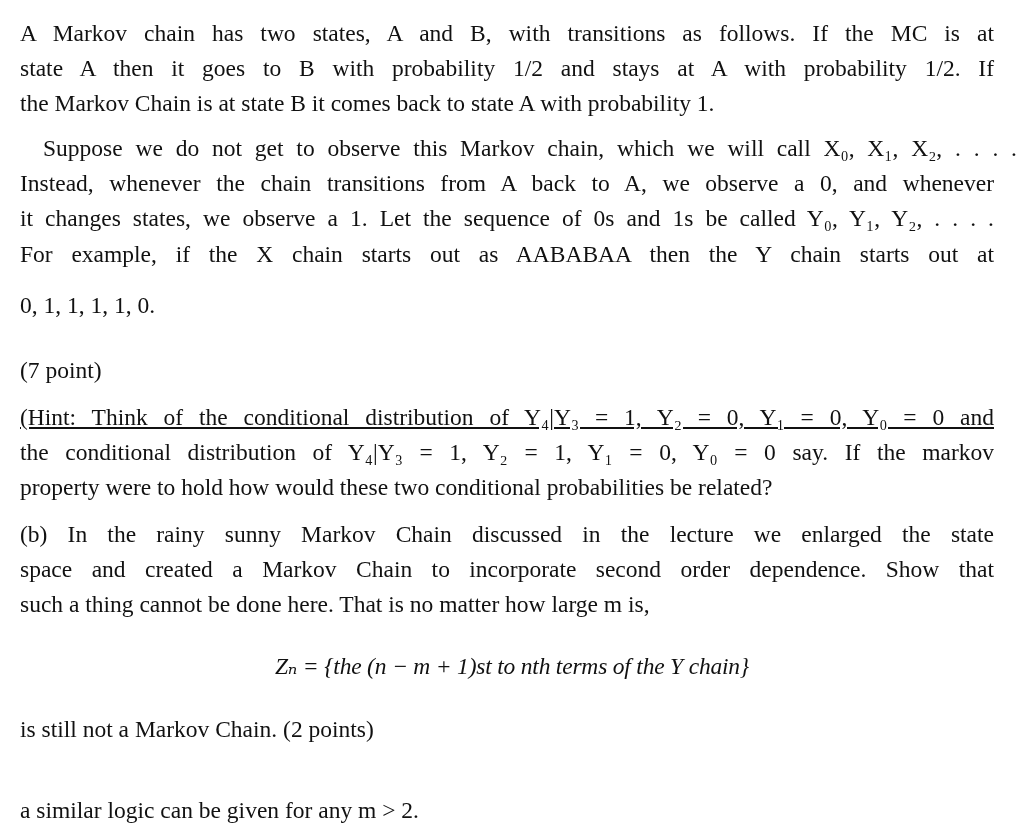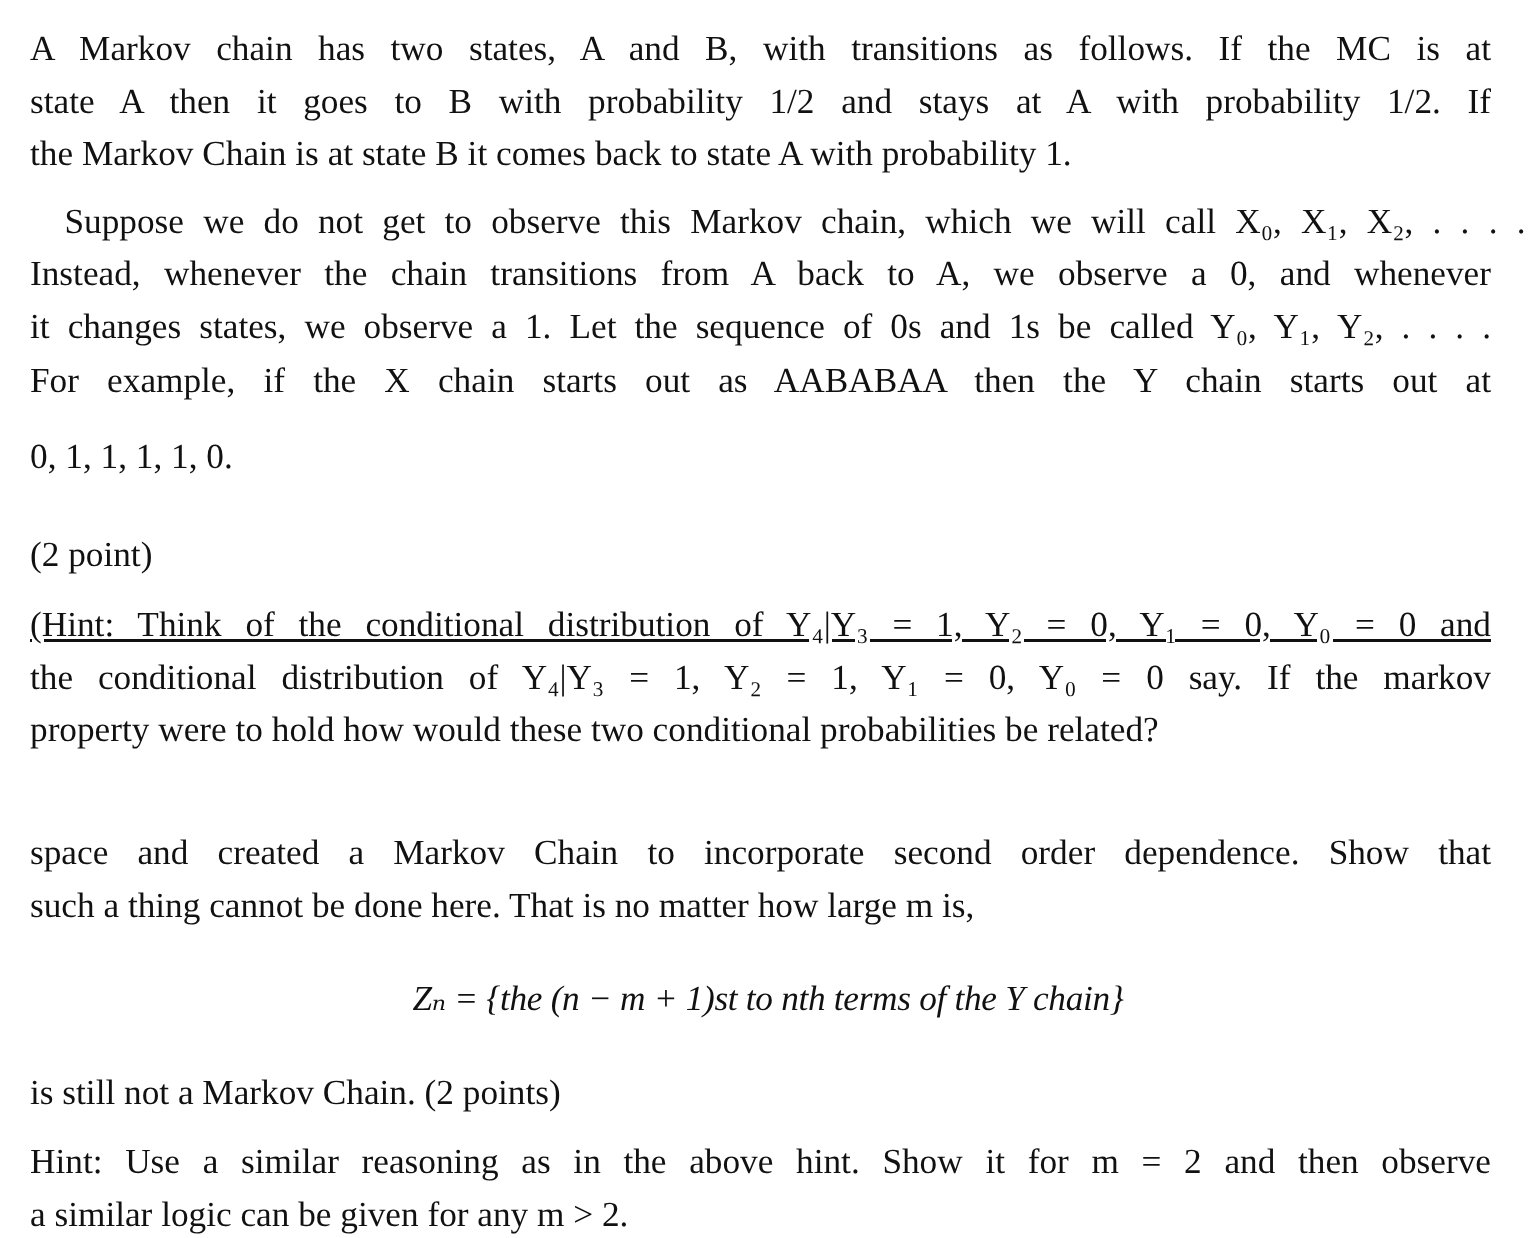--- a/index.html
+++ b/index.html
@@ -52,29 +52,29 @@
   <div class="line" style="top:4px;">A Markov chain has two states, A and B, with transitions as follows. If the MC is at</div>
   <div class="line" style="top:39px;">state A then it goes to B with probability 1/2 and stays at A with probability 1/2. If</div>
   <div class="line last" style="top:74px;">the Markov Chain is at state B it comes back to state A with probability 1.</div>
 
   <div class="line" style="top:119px;margin-left:23px;">Suppose we do not get to observe this Markov chain, which we will call X₀, X₁, X₂, . . . .</div>
   <div class="line" style="top:154px;">Instead, whenever the chain transitions from A back to A, we observe a 0, and whenever</div>
   <div class="line" style="top:189px;">it changes states, we observe a 1. Let the sequence of 0s and 1s be called Y₀, Y₁, Y₂, . . . .</div>
   <div class="line" style="top:225px;">For example, if the X chain starts out as AABABAA then the Y chain starts out at</div>
   <div class="line last" style="top:260px;margin-top:16px;">0, 1, 1, 1, 1, 0.</div>
 
-  <div class="line last" style="top:341px;">(2 point)</div>
+  <div class="line last" style="top:341px;">(7 point)</div>
 
   <div class="line" style="top:388px;text-decoration:underline;">(Hint: Think of the conditional distribution of Y₄|Y₃ = 1, Y₂ = 0, Y₁ = 0, Y₀ = 0 and</div>
   <div class="line" style="top:423px;">the conditional distribution of Y₄|Y₃ = 1, Y₂ = 1, Y₁ = 0, Y₀ = 0 say. If the markov</div>
   <div class="line last" style="top:458px;">property were to hold how would these two conditional probabilities be related?</div>
 
+  <div class="line" style="top:505px;">(b) In the rainy sunny Markov Chain discussed in the lecture we enlarged the state</div>
   <div class="line last" style="top:575px;">such a thing cannot be done here. That is no matter how large m is,</div>
   <div class="line" style="top:540px;">space and created a Markov Chain to incorporate second order dependence. Show that</div>
 
   <div class="line center formula" style="top:637px;">Zₙ = {the (n − m + 1)st to nth terms of the Y chain}</div>
 
   <div class="line last" style="top:700px;">is still not a Markov Chain. (2 points)</div>
 
-  <div class="line" style="top:746px;">Hint: Use a similar reasoning as in the above hint. Show it for m = 2 and then observe</div>
   <div class="line last" style="top:781px;">a similar logic can be given for any m &gt; 2.</div>
 
 </div>
 
 </body></html>

